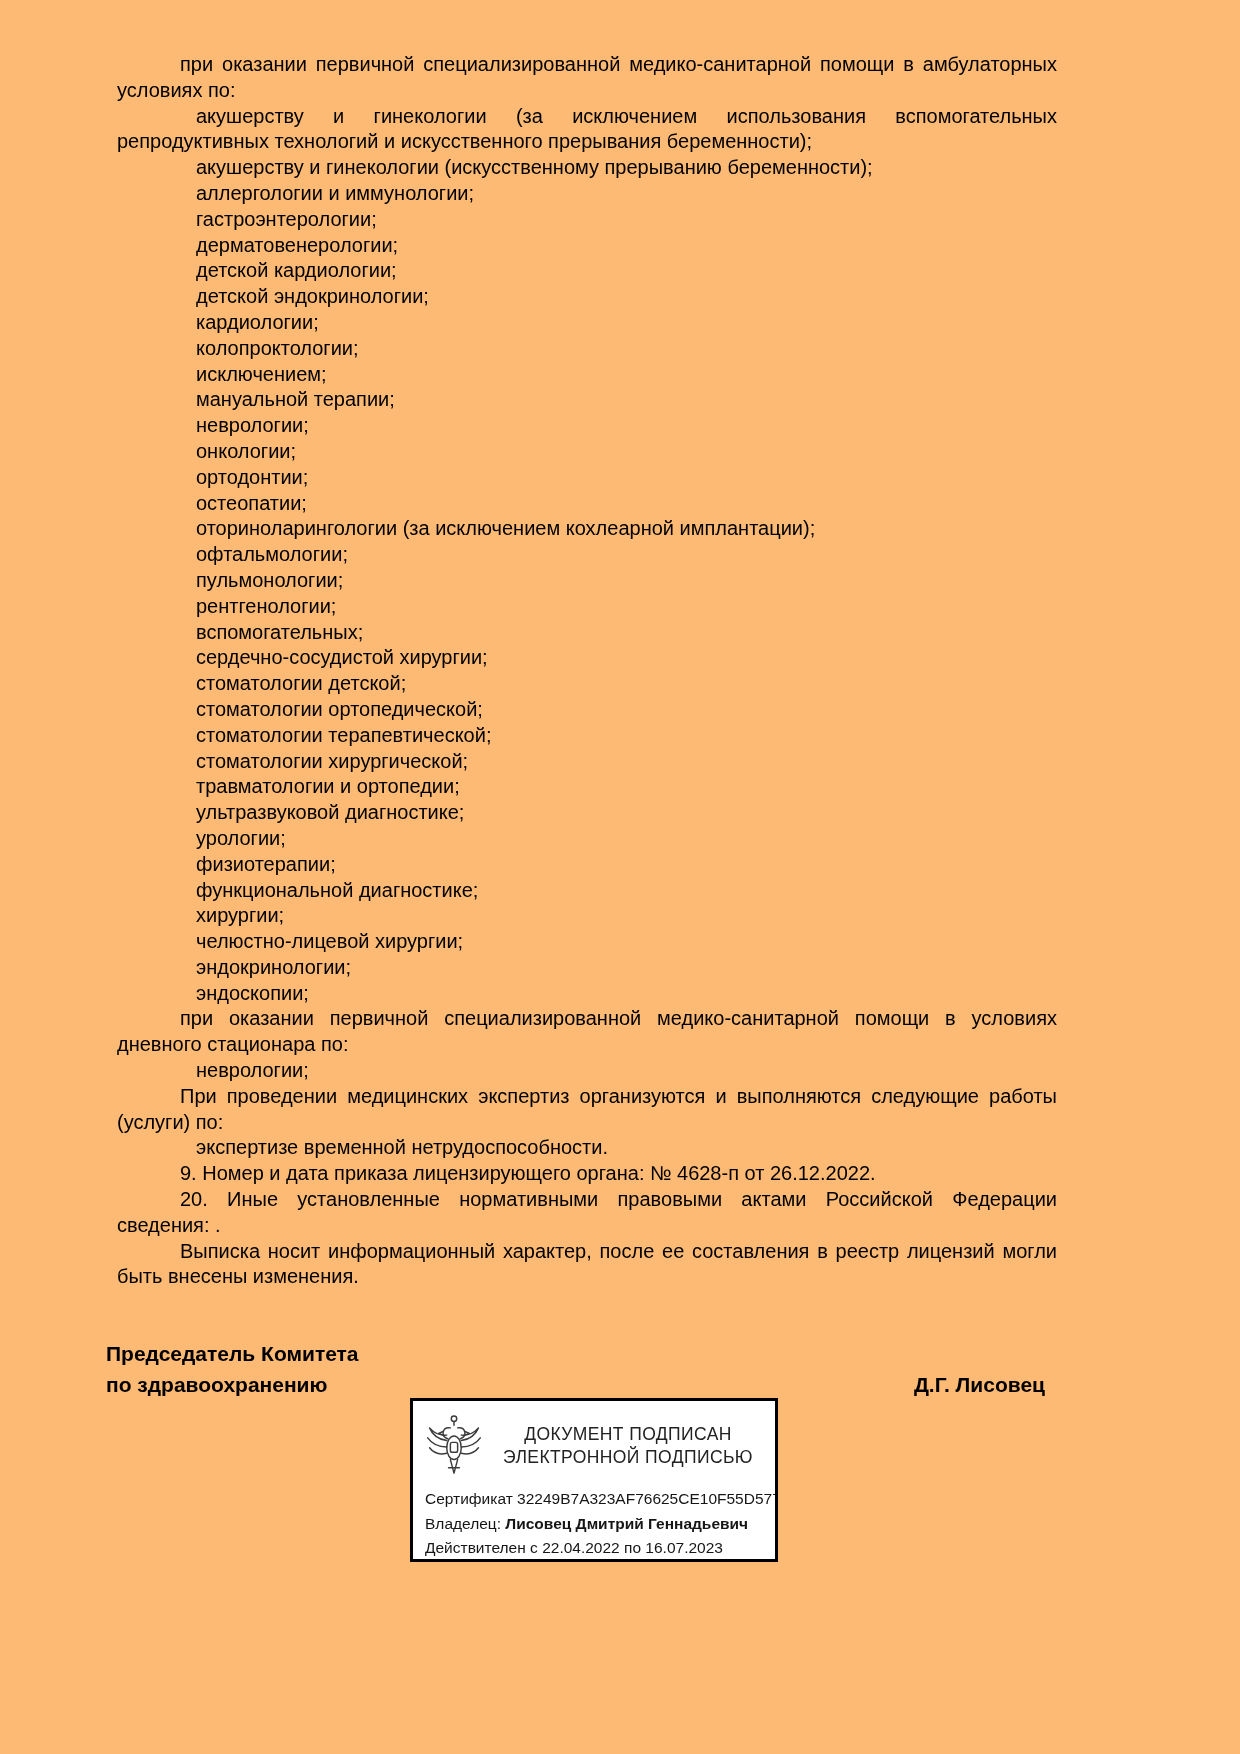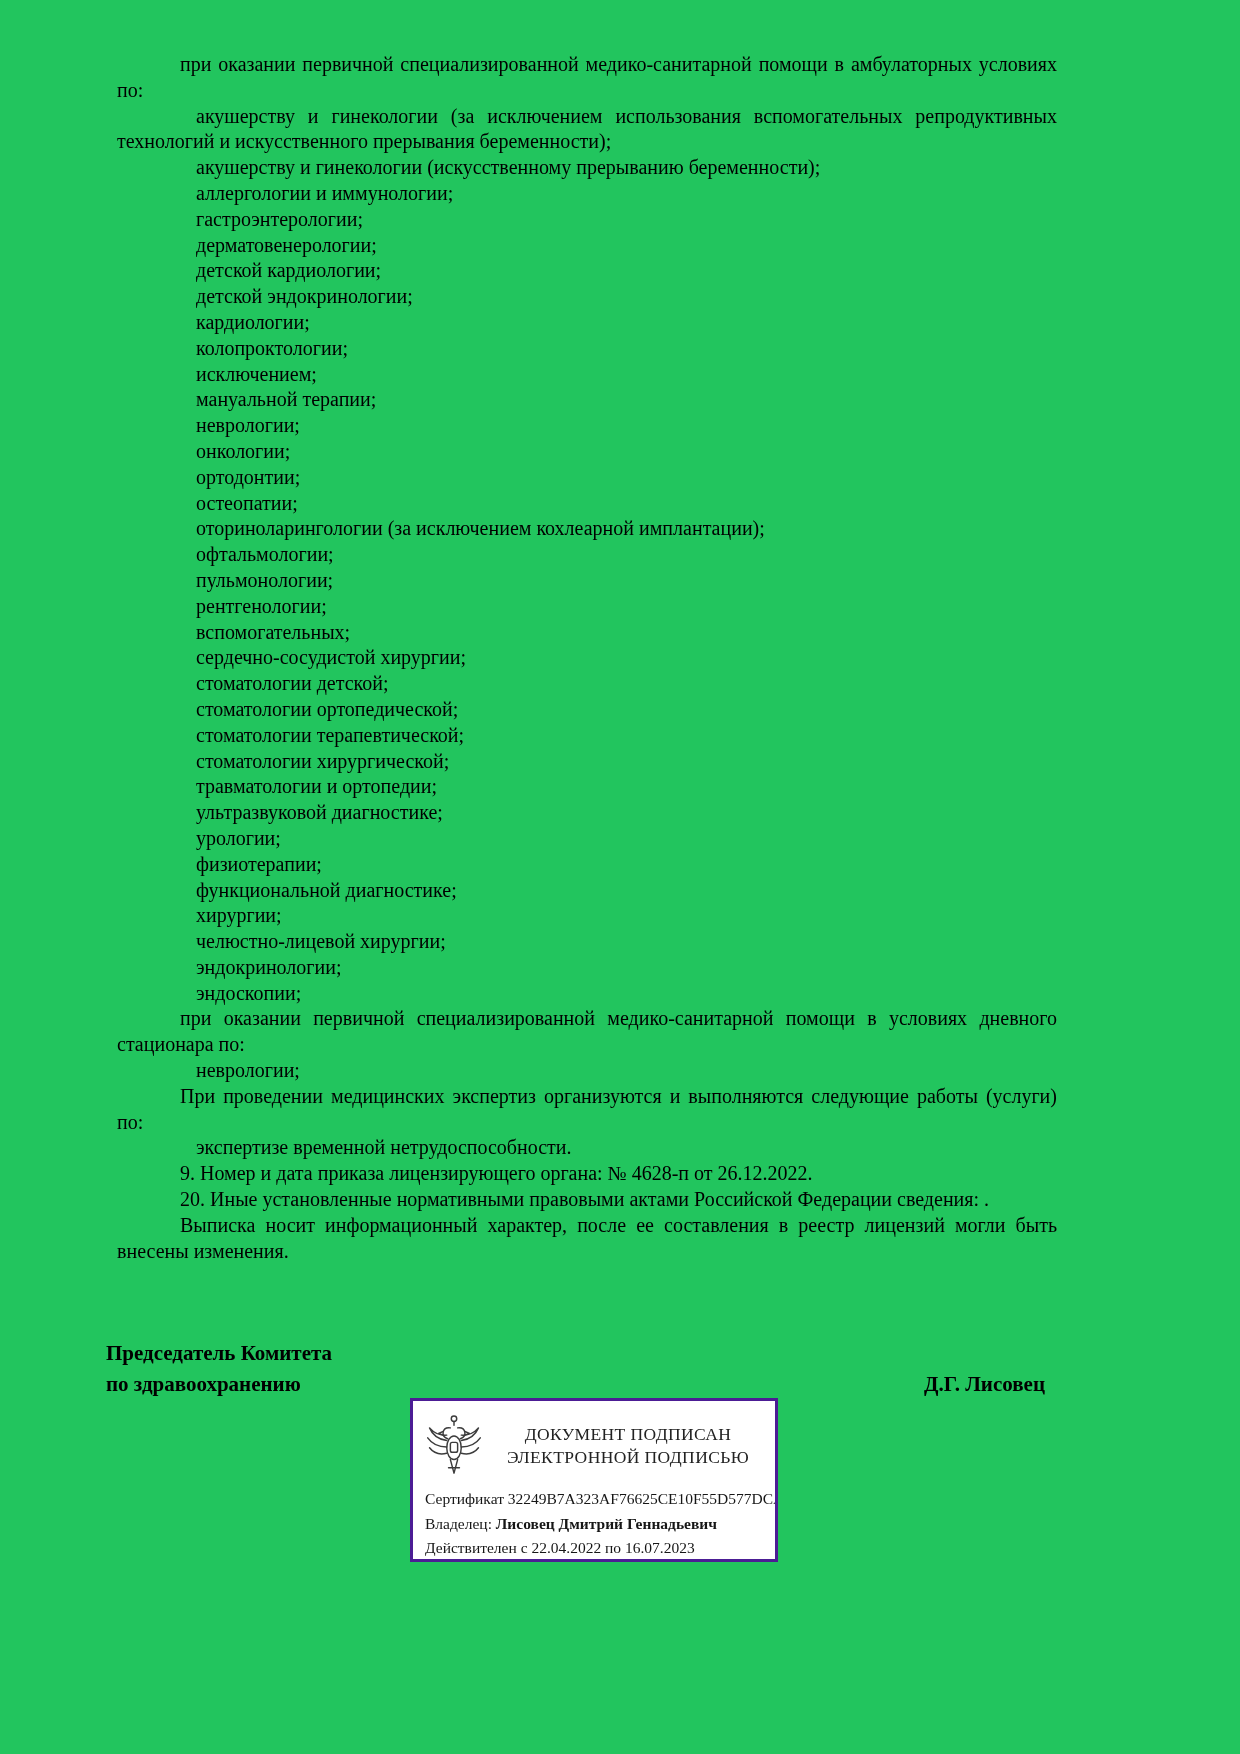--- a/index.html
+++ b/index.html
@@ -4,23 +4,23 @@
 <style>
   html, body {
     margin: 0;
     padding: 0;
     background: #ffffff;
   }
   .page {
     position: relative;
     width: 1240px;
     height: 1754px;
-    background: #22c55e;
+    background: #fdba74;
     color: #000000;
-    font-family: Liberation Serif, serif;
+    font-family: Liberation Sans, sans-serif;
     font-size: 20px;
     line-height: 25.8px;
     overflow: hidden;
   }
   .content {
     padding: 52px 183px 0 117px;
     text-align: justify;
   }
   .content p { margin: 0; }
   .ind-para  { text-indent: 63px; }
@@ -40,21 +40,21 @@
   }
   .sig-name { align-self: flex-end; }
 
   .stamp {
     box-sizing: border-box;
     position: absolute;
     left: 410px;
     top: 1398px;
     width: 368px;
     height: 164px;
-    border: 3px solid #4c1d95;
+    border: 3px solid #000000;
     background: #fff;
     padding: 12px 0 0 12px;
     color: #1c1c1c;
     overflow: hidden;
   }
   .stamp-head {
     display: flex;
     align-items: center;
     gap: 12px;
   }

